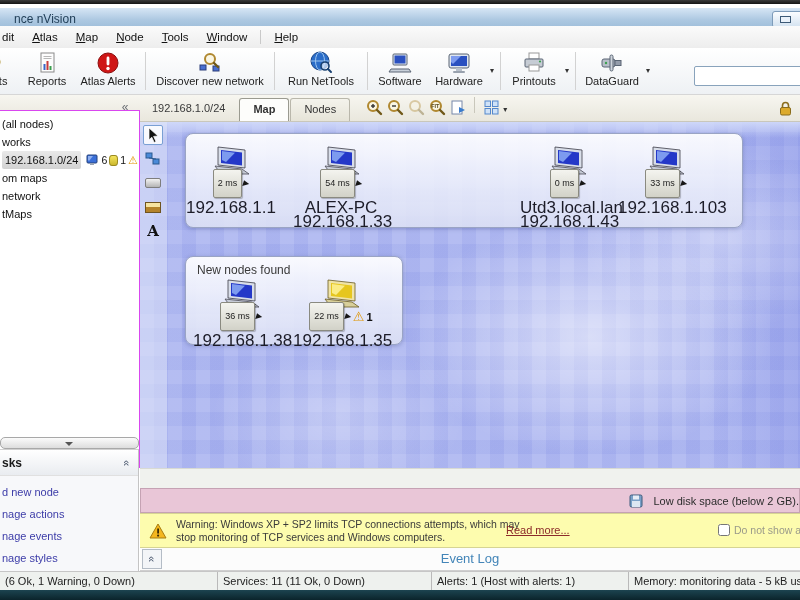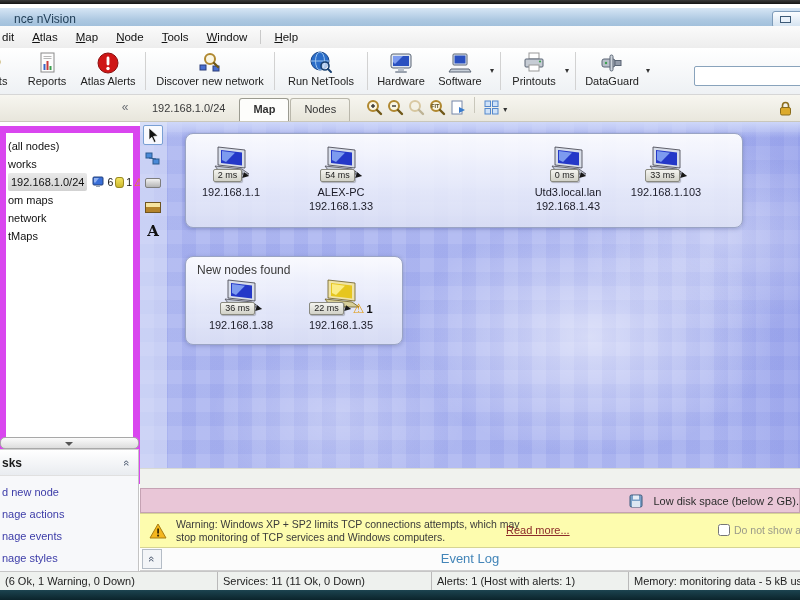--- a/index.html
+++ b/index.html
@@ -55,22 +55,22 @@
     background:linear-gradient(#f4f3ec,#e6e4d8); margin-right:1px; }
   .tab.active { background:#fdfdfb; font-weight:bold; border-color:#9a9a90; position:relative; z-index:2; }
   .mt-tools { display:flex; align-items:center; gap:3px; padding:0 0 4px 14px; }
   .mt-btn { width:18px; height:18px; display:flex; align-items:center; justify-content:center; position:relative; }
   .mt-btn.disabled { opacity:.38; }
   .fit-label { position:absolute; left:3px; top:5px; font-size:5.5px; font-weight:bold; color:#5a4a20; }
   .mt-sep { width:1px; height:16px; background:#c9c7bb; margin:0 4px 4px 4px; align-self:flex-end; }
   .lock-btn { position:absolute; right:6px; bottom:5px; width:16px; height:16px; }
 
   
-  .tree-panel { position:absolute; left:-1px; top:126px; width:141px; height:358px;
-    background:#fff; border:7px solid #d946ef; }
+  .tree-panel { position:absolute; left:-1px; top:110px; width:141px; height:358px;
+    background:#fff; border:1px solid #d946ef; }
   .tree-row { height:18px; line-height:18px; padding-left:2px; white-space:nowrap;
     display:flex; align-items:center; font-size:11px; color:#111; }
   .tree-label.selected { background:linear-gradient(#e9e9e9,#d2d2d2); border-radius:2px; padding:0 3px; }
   .tree-badges { display:flex; align-items:center; gap:2px; margin-left:5px; }
   .tree-badges .cnt { font-size:10.5px; color:#111; }
   .mini-warn { color:#e09500; font-size:11px; line-height:10px; }
   .mini-db { width:9px; height:11px; border:1px solid #9a8a20; border-radius:3px/4px;
     background:linear-gradient(#f4e45e,#cdb92e); }
 
   .splitter { position:absolute; left:0; top:437px; width:139px; height:12px;
@@ -111,29 +111,29 @@
   .pal-A { font-family:"DejaVu Serif", serif; font-weight:bold; font-size:15px; color:#111; }
 
   .node-group { position:absolute; border:1px solid #9aa4c4; border-radius:8px;
     background:linear-gradient(180deg, rgba(253,253,255,.95), rgba(236,239,251,.88) 55%, rgba(223,227,245,.85));
     box-shadow:0 1px 4px rgba(55,65,120,.3); }
   .group-title { position:absolute; left:11px; top:6px; font-size:12px; color:#3a3a3a; }
   .map-node { position:absolute; width:96px; text-align:center; }
   .node-icon { display:block; margin:0 auto; }
   .ping-row { display:flex; align-items:center; justify-content:center; margin-top:-7px; position:relative; }
   .ping-badge { font-size:9px; color:#222; background:linear-gradient(#f4f4ef,#d2d2c8);
-    border:1px solid #8a8a80; border-radius:2px; padding:0 4px; line-height:11px;
+    border:1px solid #8a8a80; border-radius:2px; padding:8px 4px; line-height:11px;
     box-shadow:1px 1px 1px rgba(0,0,0,.25); }
   .ping-pointer { width:0; height:0; border-left:6px solid #161616;
     border-top:2px solid transparent; border-bottom:4px solid transparent;
     transform:rotate(18deg); margin-left:1px; }
   .node-alert { display:flex; align-items:center; margin-left:2px; }
   .node-alert .warn-glyph { color:#e09500; font-size:13px; line-height:11px; }
   .node-alert .acount { font-size:11px; font-weight:bold; color:#111; margin-left:2px; }
-  .node-label { font-size:11px; color:#1c1c28; line-height:14px; margin-top:3px; }
+  .node-label { font-size:17px; color:#1c1c28; line-height:14px; margin-top:3px; }
   .node-label .l2:empty { display:none; }
 
   .map-hscroll { position:absolute; left:140px; top:468px; width:660px; height:20px;
     background:#f0f2ee; border-top:1px solid #d8dad4; }
 
   
   .pink-bar { position:absolute; left:140px; top:488px; width:660px; height:25px;
     background:#e9c6d7; border:1px solid #c5a2b3; display:flex; align-items:center;justify-content:flex-end; }
   .pink-bar .txt { margin-left:10px; color:#2c2c2c; font-size:11px; }
   .pink-bar .ticon { margin-left:10px; display:flex; }
@@ -255,41 +255,41 @@
           <circle cx="11" cy="10" r="9" fill="#2a6cc8" stroke="#1a4586"></circle>
           <ellipse cx="11" cy="10" rx="4.5" ry="9" fill="none" stroke="#9cc4ee" stroke-width="1"></ellipse>
           <line x1="2" y1="10" x2="20" y2="10" stroke="#9cc4ee" stroke-width="1"></line>
           <circle cx="16" cy="15" r="4" fill="rgba(235,242,252,.7)" stroke="#184070" stroke-width="1.6"></circle>
           <line x1="19" y1="18" x2="22" y2="21" stroke="#184070" stroke-width="2" stroke-linecap="round"></line>
         </svg>
       </span>
       <span>Run NetTools</span>
     </div>
     <div class="tb-sep"></div>
+    <div class="tb-btn" style="width:58px">
+      <span class="ticon">
+        <svg width="24" height="24">
+          <rect x="5" y="3" width="14" height="11" rx="1" fill="#dfe6ef" stroke="#5a6574"></rect>
+          <rect x="6.5" y="4.5" width="11" height="8" fill="#2a50c0"></rect>
+          <polygon points="3,18 21,18 23,21 1,21" fill="#c8d0da" stroke="#5a6574"></polygon>
+        </svg>
+      </span>
+      <span>Software</span>
+    </div>
     <div class="tb-btn" style="width:60px">
       <span class="ticon">
         <svg width="24" height="24">
           <rect x="2" y="3" width="20" height="14" rx="2" fill="#dfe6ef" stroke="#5a6574"></rect>
           <rect x="4" y="5" width="16" height="10" fill="#2a50c0"></rect>
           <polygon points="4,5 14,5 6,13 4,11" fill="#7d9bef"></polygon>
           <rect x="9" y="17" width="6" height="3" fill="#b9c1cc"></rect>
           <rect x="6" y="20" width="12" height="2" rx="1" fill="#99a2ae"></rect>
         </svg>
       </span>
       <span>Hardware</span>
-    </div>
-    <div class="tb-btn" style="width:58px">
-      <span class="ticon">
-        <svg width="24" height="24">
-          <rect x="5" y="3" width="14" height="11" rx="1" fill="#dfe6ef" stroke="#5a6574"></rect>
-          <rect x="6.5" y="4.5" width="11" height="8" fill="#2a50c0"></rect>
-          <polygon points="3,18 21,18 23,21 1,21" fill="#c8d0da" stroke="#5a6574"></polygon>
-        </svg>
-      </span>
-      <span>Software</span>
     </div>
     <span class="tb-caret">▾</span>
     <div class="tb-sep"></div>
     <div class="tb-btn" style="width:60px">
       <span class="ticon">
         <svg width="24" height="24">
           <rect x="7" y="2" width="10" height="6" fill="#fff" stroke="#999"></rect>
           <rect x="3" y="8" width="18" height="8" rx="1" fill="#c6ccd4" stroke="#5a6574"></rect>
           <rect x="7" y="14" width="10" height="6" fill="#fff" stroke="#999"></rect>
           <circle cx="18" cy="10.5" r="1.1" fill="#3aa04e"></circle>

